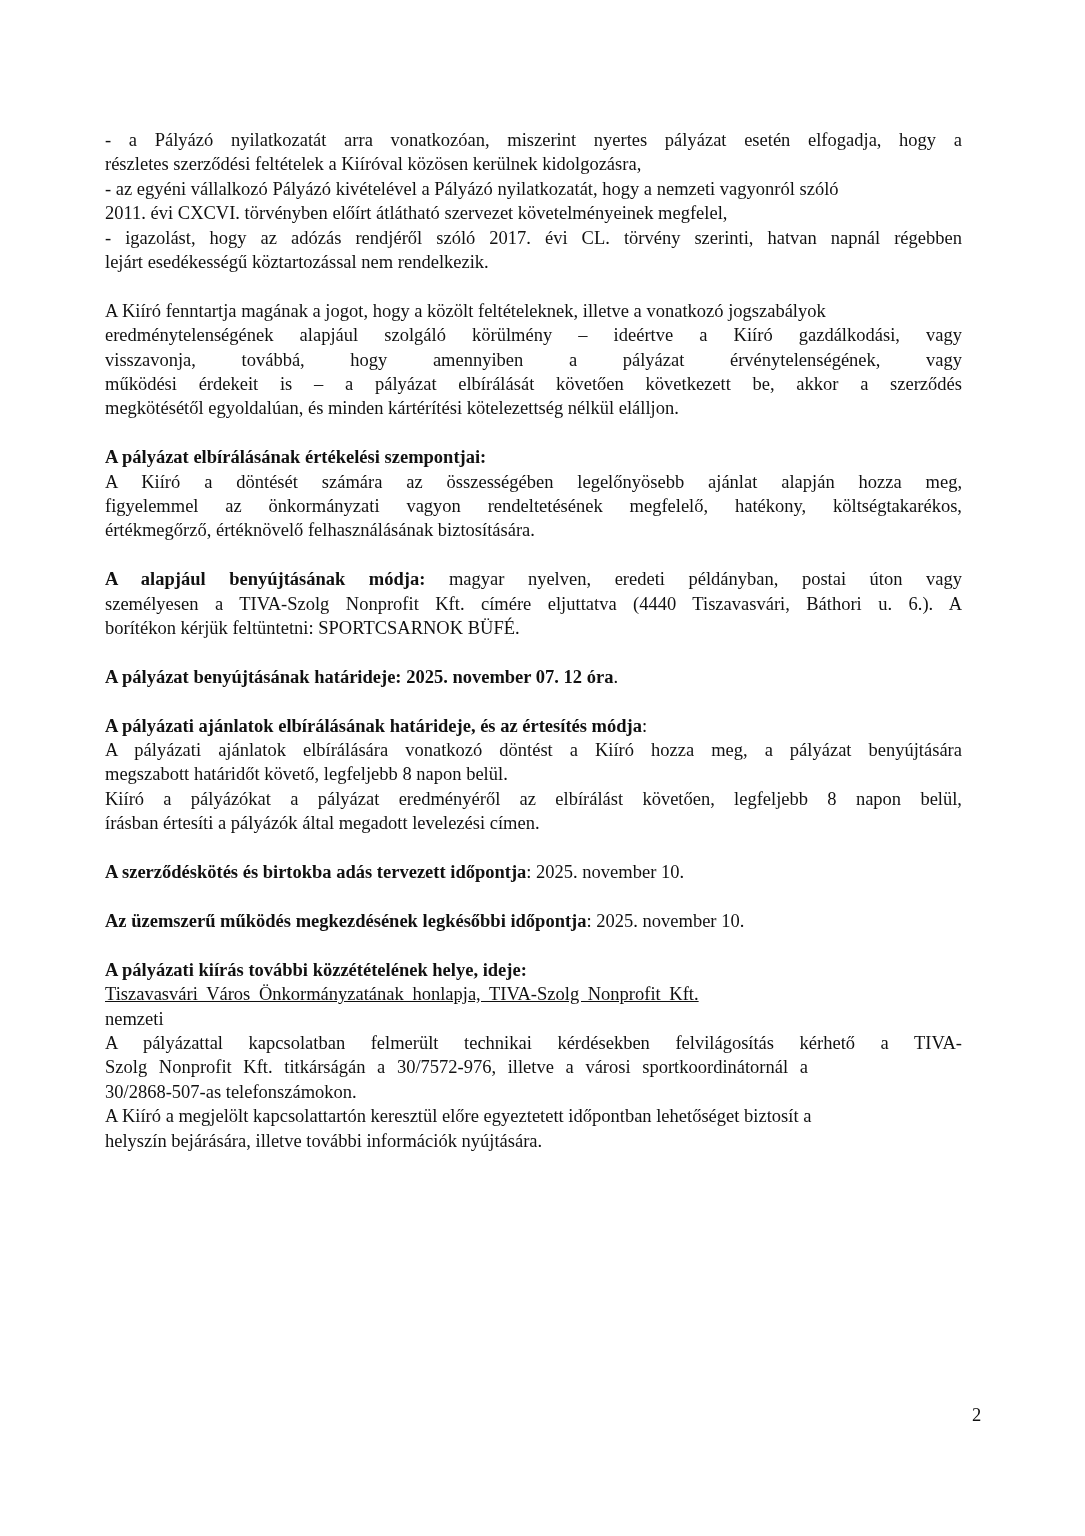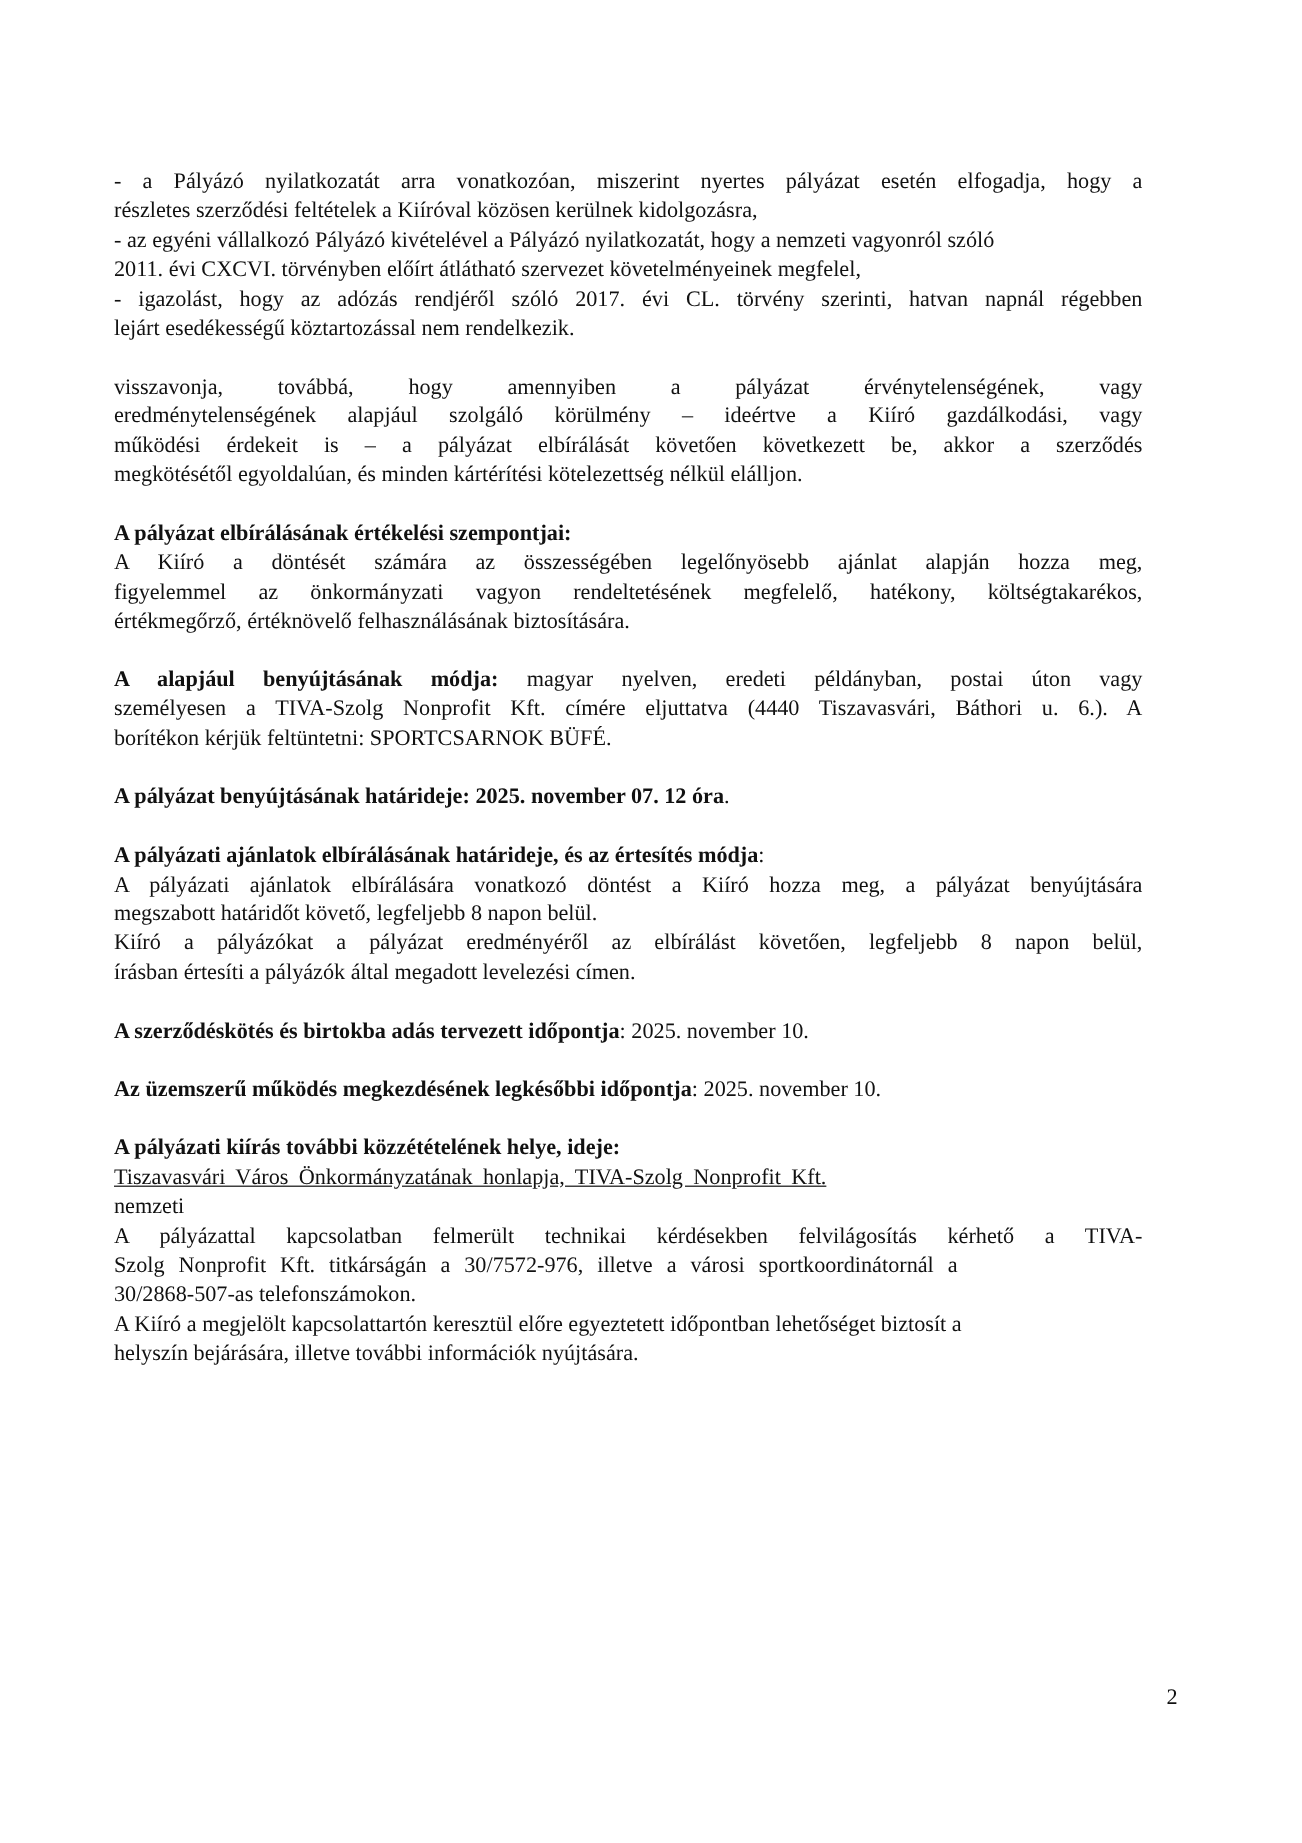--- a/index.html
+++ b/index.html
@@ -1,21 +1,20 @@
 <!DOCTYPE html>
 <html><head>
 <meta charset="utf-8">
 <style>
   html, body { margin: 0; padding: 0; background: #ffffff; }
   body { width: 1085px; height: 1536px; position: relative; overflow: hidden; }
   .page {
-    position: absolute; left: 95px; top: 128px; width: 857px;
+    position: absolute; left: 105px; top: 128px; width: 857px;
     font-family: "Liberation Serif", serif; font-size: 18.5px; line-height: 24.4px;
     color: #111111;
-    margin-top: 12px;
   }
   .para { margin: 0 0 24.4px 0; }
   .line { display: block; white-space: nowrap; }
   .just { display: block; text-align: justify; text-align-last: justify; white-space: nowrap; }
   b { font-weight: bold; }
   .page-number {
     position: absolute; left: 972px; top: 1405px;
     font-family: "Liberation Serif", serif; font-size: 18.5px; color: #111111;
   }
 </style>
@@ -27,22 +26,23 @@
   <div class="para">
     <span class="just">- a Pályázó nyilatkozatát arra vonatkozóan, miszerint nyertes pályázat esetén elfogadja, hogy a</span>
     <span class="line">részletes szerződési feltételek a Kiíróval közösen kerülnek kidolgozásra,</span>
     <span class="line">- az egyéni vállalkozó Pályázó kivételével a Pályázó nyilatkozatát, hogy a nemzeti vagyonról szóló</span>
     <span class="line">2011. évi CXCVI. törvényben előírt átlátható szervezet követelményeinek megfelel,</span>
     <span class="just">- igazolást, hogy az adózás rendjéről szóló 2017. évi CL. törvény szerinti, hatvan napnál régebben</span>
     <span class="line">lejárt esedékességű köztartozással nem rendelkezik.</span>
   </div>
 
   <div class="para">
+    <span class="line">A Kiíró fenntartja magának a jogot, hogy a közölt feltételeknek, illetve a vonatkozó jogszabályok</span>
+    <span class="just">eredménytelenségének alapjául szolgáló körülmény – ideértve a Kiíró gazdálkodási, vagy</span>
     <span class="just" style="word-spacing:24px;">visszavonja, továbbá, hogy amennyiben a pályázat érvénytelenségének, vagy</span>
-    <span class="just">eredménytelenségének alapjául szolgáló körülmény – ideértve a Kiíró gazdálkodási, vagy</span>
     <span class="just">működési érdekeit is – a pályázat elbírálását követően következett be, akkor a szerződés</span>
     <span class="line">megkötésétől egyoldalúan, és minden kártérítési kötelezettség nélkül elálljon.</span>
   </div>
 
   <div class="para">
     <span class="line"><b>A pályázat elbírálásának értékelési szempontjai:</b></span>
     <span class="just">A Kiíró a döntését számára az összességében legelőnyösebb ajánlat alapján hozza meg,</span>
     <span class="just">figyelemmel az önkormányzati vagyon rendeltetésének megfelelő, hatékony, költségtakarékos,</span>
     <span class="line">értékmegőrző, értéknövelő felhasználásának biztosítására.</span>
   </div>

